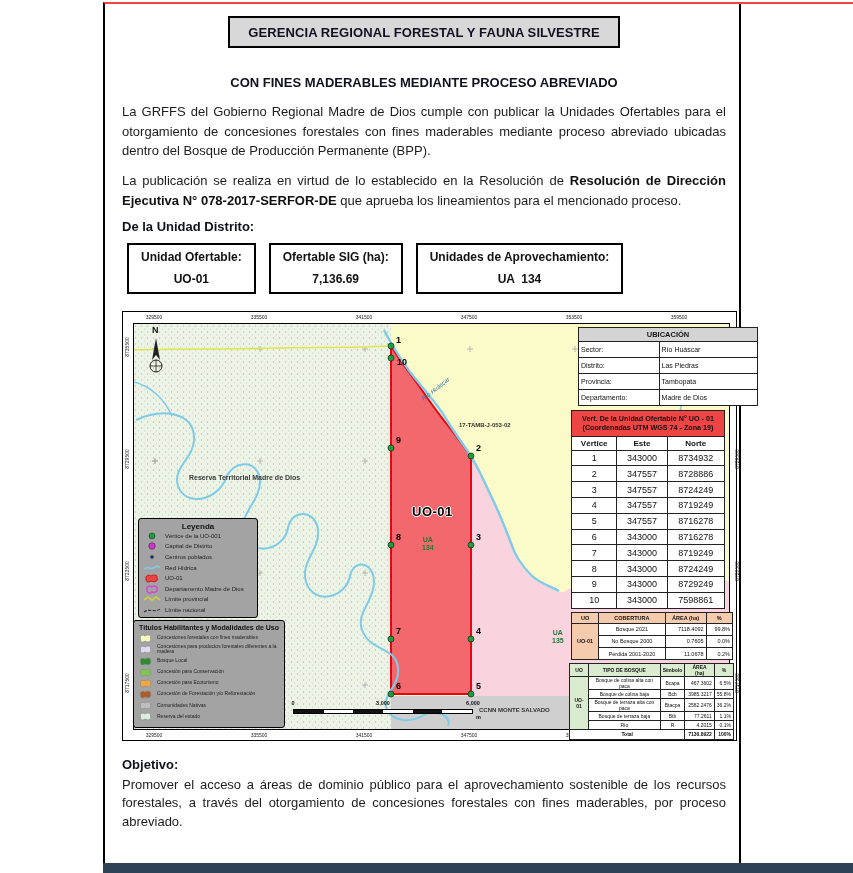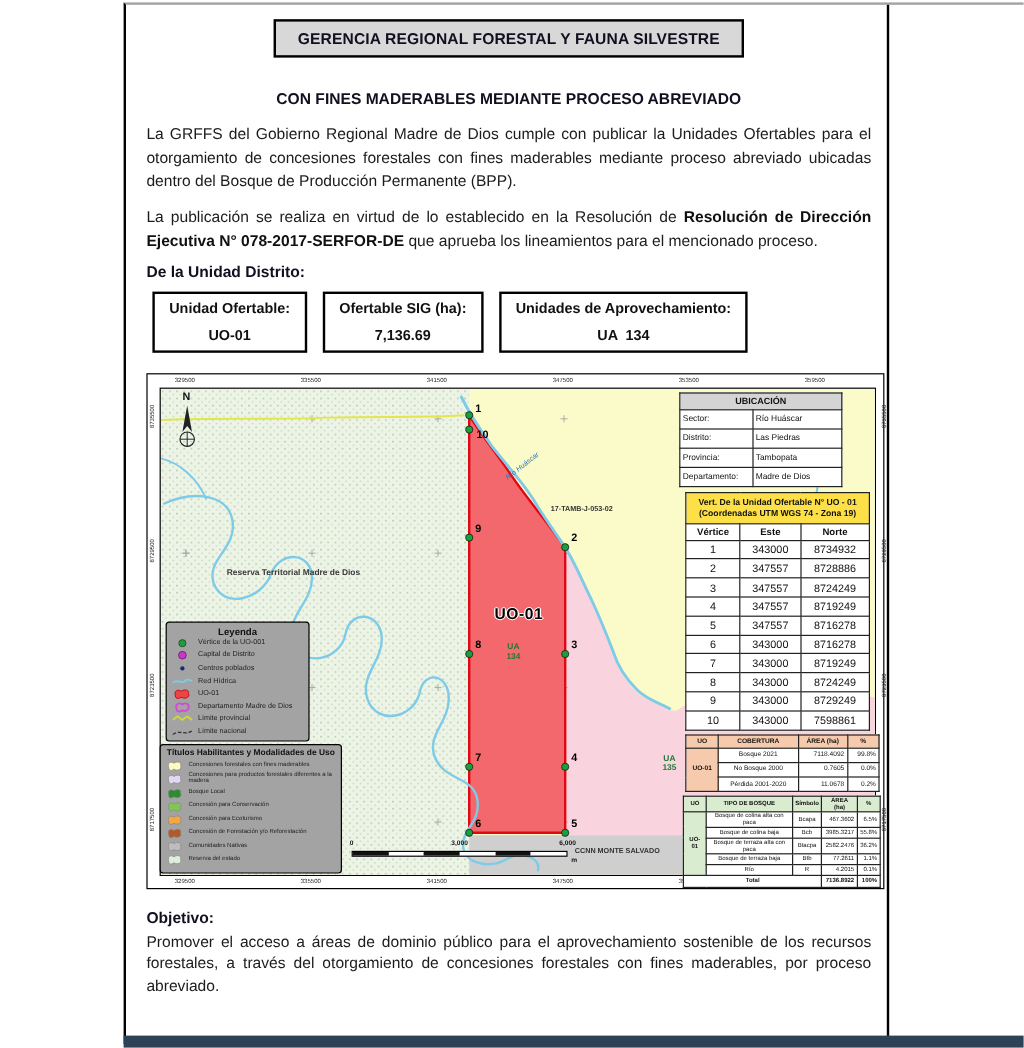--- a/index.html
+++ b/index.html
@@ -1,17 +1,17 @@
 <!DOCTYPE html>
 <html><head>
 <meta charset="utf-8">
 <style>
   * { margin:0; padding:0; box-sizing:border-box; }
   html,body { width:853px; height:873px; background:#fff; font-family:"Liberation Sans", sans-serif; color:#111; overflow:hidden; }
-  .sheet { position:absolute; left:103px; top:2px; width:750px; height:868px; border-top:2px solid #a3a3a3; border-left:2px solid #000; background:#fff; }
+  .sheet { position:absolute; left:103px; top:2px; width:750px; height:868px; border-top:2px solid #ef4444; border-left:2px solid #000; background:#fff; }
   .rightline { position:absolute; left:634px; top:0; width:2px; height:866px; background:#000; }
   .bottombar { position:absolute; left:103px; top:863px; width:750px; height:10px; background:#2e4257; z-index:30; }
   .content { position:relative; margin-left:17px; width:604px; }
 
   .banner { margin:12px auto 0 auto; width:392px; height:32px; background:#d8d8d8; border:2px solid #000; display:flex; align-items:center; justify-content:center; font-weight:bold; font-size:13px; letter-spacing:0.1px; color:#101020; }
   .doc-title { margin-top:10px; text-align:center; font-weight:bold; font-size:13px; line-height:1.3; color:#101020; }
   .para { margin-top:10px; font-size:13px; line-height:1.52; text-align:justify; color:#1c1c1c; }
   .para b { color:#101010; }
   h3.sechead { margin-top:8px; font-size:13px; font-weight:bold; color:#101020; }
   h3.mt14 { margin-top:14px; }
@@ -33,27 +33,27 @@
   .lbl-reserva { font-size:7px; font-weight:bold; color:#3a3a3a; }
   .lbl-rio { font-size:6px; font-style:italic; color:#2e74b5; transform:rotate(-38deg); }
   .lbl-code { font-size:6px; font-weight:bold; color:#333; }
   .lbl-uo { font-size:13px; font-weight:bold; color:#000; text-shadow:1px 0 #fff,-1px 0 #fff,0 1px #fff,0 -1px #fff; letter-spacing:0.5px; }
   .lbl-ua { font-size:7px; font-weight:bold; color:#1e7a34; white-space:pre-line; text-align:center; line-height:1.25; }
   .lbl-ccnn { font-size:6px; font-weight:bold; color:#333; }
   .lbl-n { font-size:9px; font-weight:bold; color:#111; }
 
   .mtable { position:absolute; border-collapse:collapse; background:#fff; z-index:10; }
   .mtable td, .mtable th { border:0.6px solid #222; padding:0 2px; font-weight:normal; }
-  .t-ubic { left:443px; top:15px; width:136px; font-size:7px; }
+  .t-ubic { left:455px; top:15px; width:180px; font-size:7px; }
   .t-ubic .ttl { background:#d4d4d4; font-weight:bold; text-align:center; font-size:7.5px; height:14px; }
   .t-ubic td { height:16px; }
   .t-ubic td:first-child { width:45%; }
 
   .t-vert { left:448px; top:98px; width:154px; font-size:9px; text-align:center; }
-  .t-vert .ttl { background:#fde047; font-weight:bold; font-size:7.2px; line-height:1.3; height:26px; }
+  .t-vert .ttl { background:#ef4444; font-weight:bold; font-size:7.2px; line-height:1.3; height:26px; }
   .t-vert th { font-weight:bold; font-size:8px; height:14px; background:#fff; }
   .t-vert td { height:15.8px; }
 
   .t-cob { left:448px; top:300px; width:162px; font-size:5.5px; }
   .t-cob th { background:#f6cbad; font-weight:bold; height:11px; text-align:center; }
   .t-cob td { height:12.3px; }
   .t-cob td.uo { background:#f6cbad; font-weight:bold; text-align:center; }
   .t-cob td.num { text-align:right; }
   .t-cob td.ctr { text-align:center; }
 

